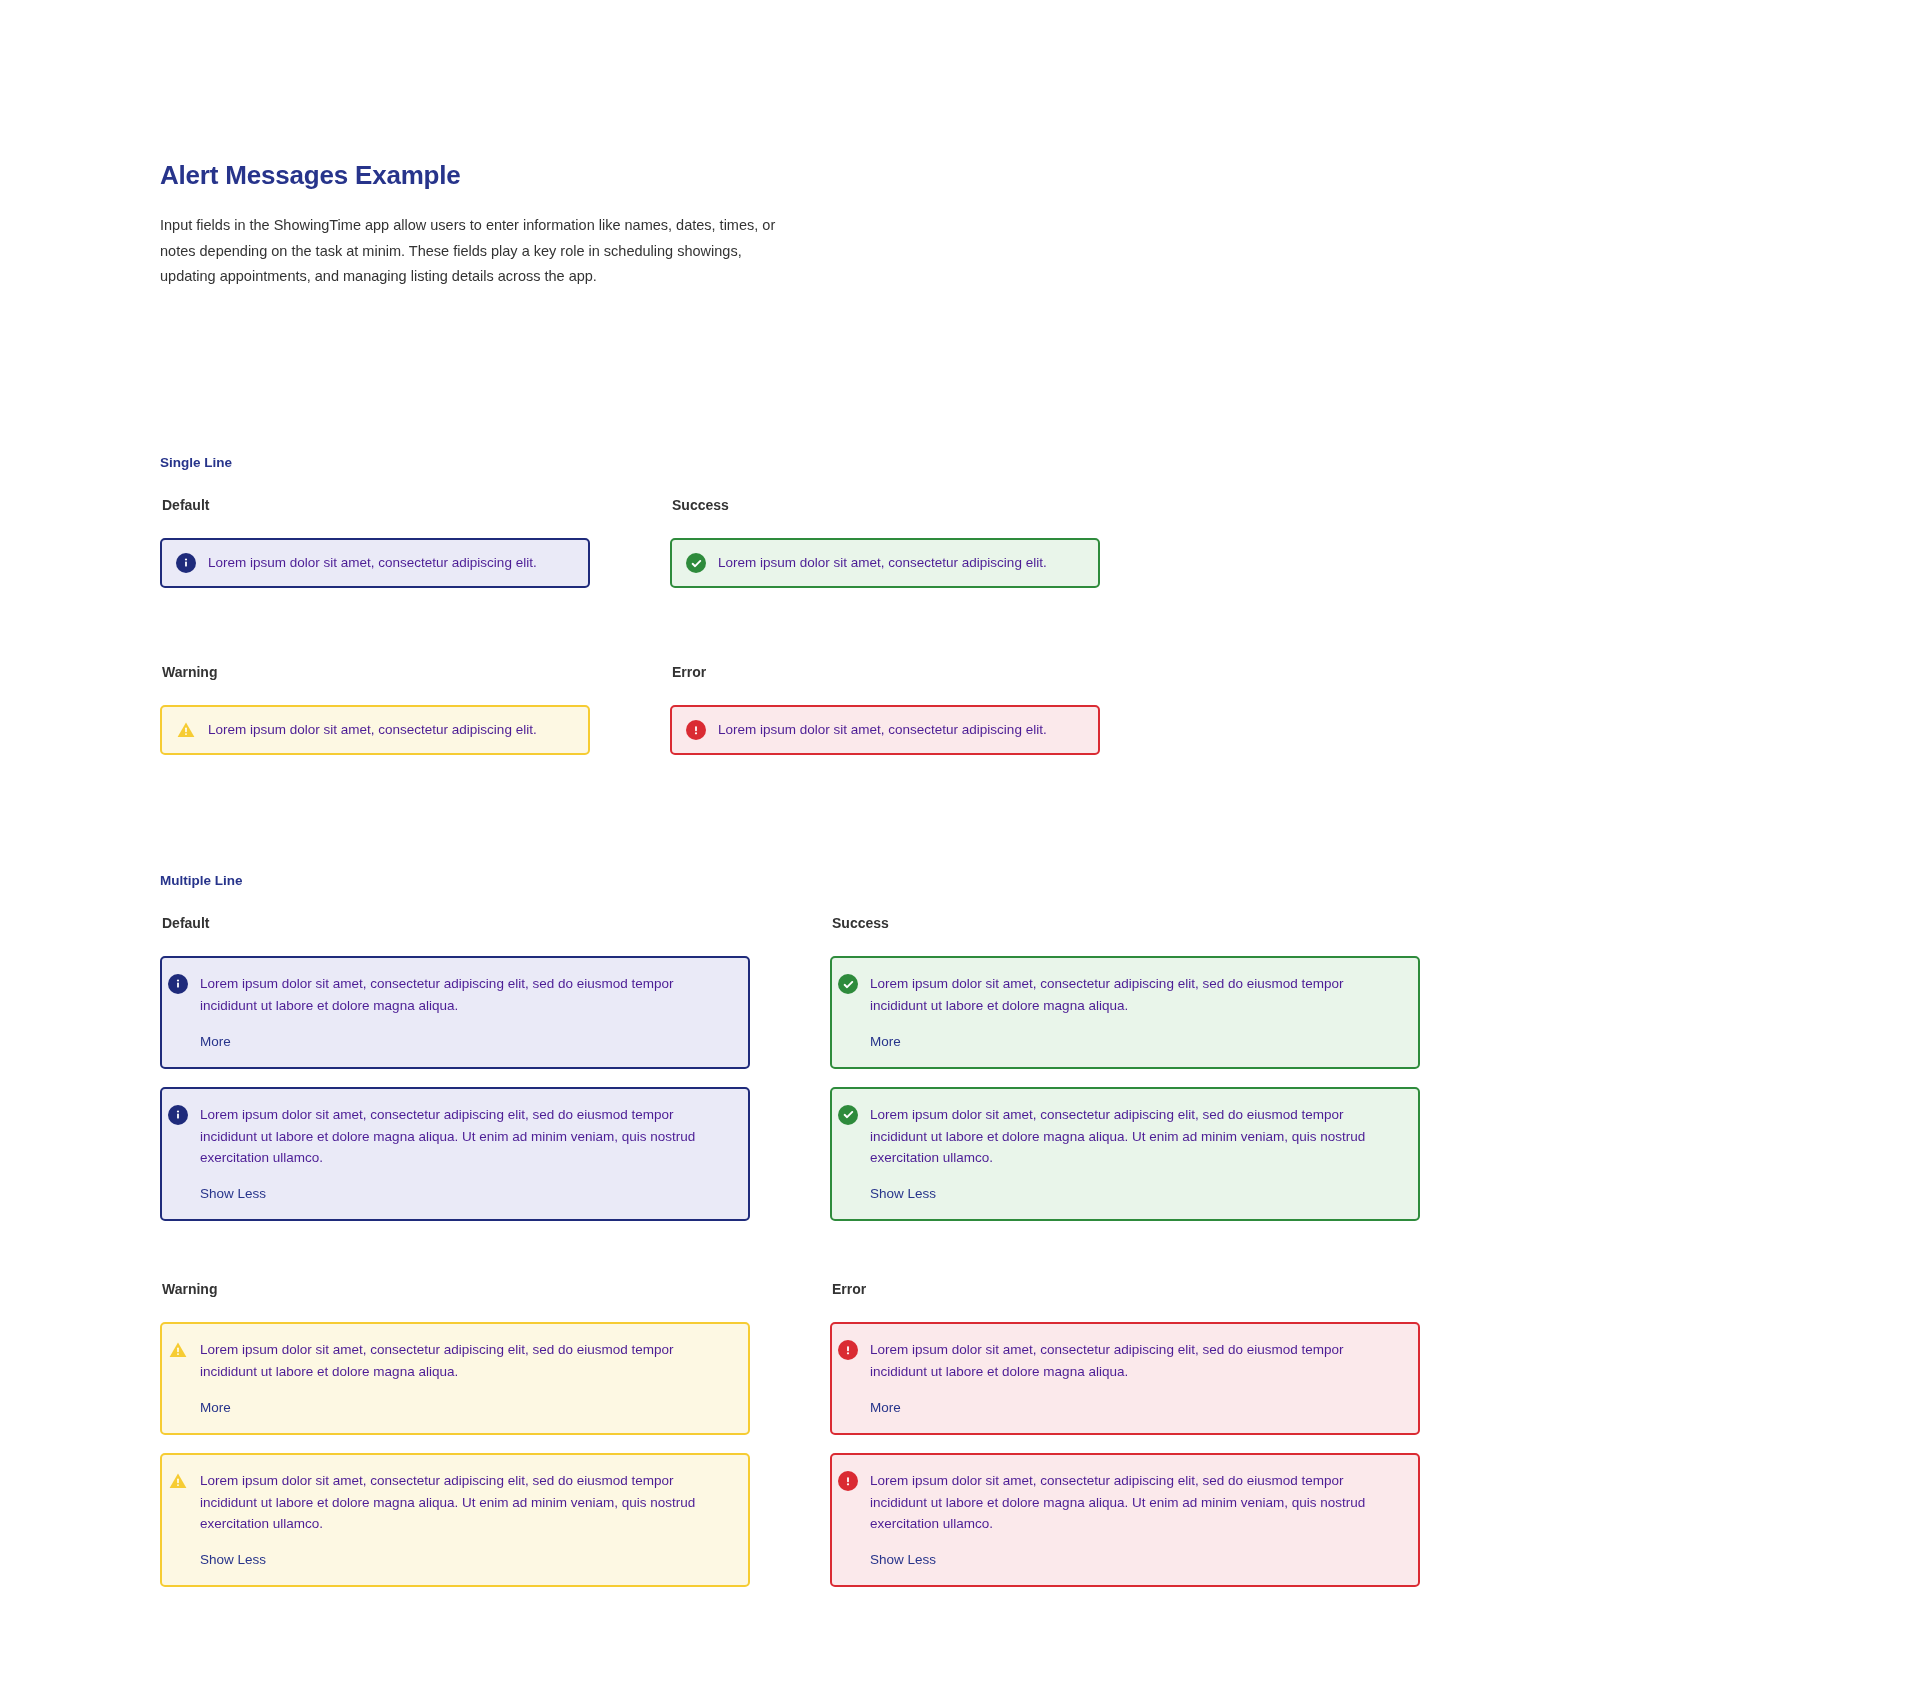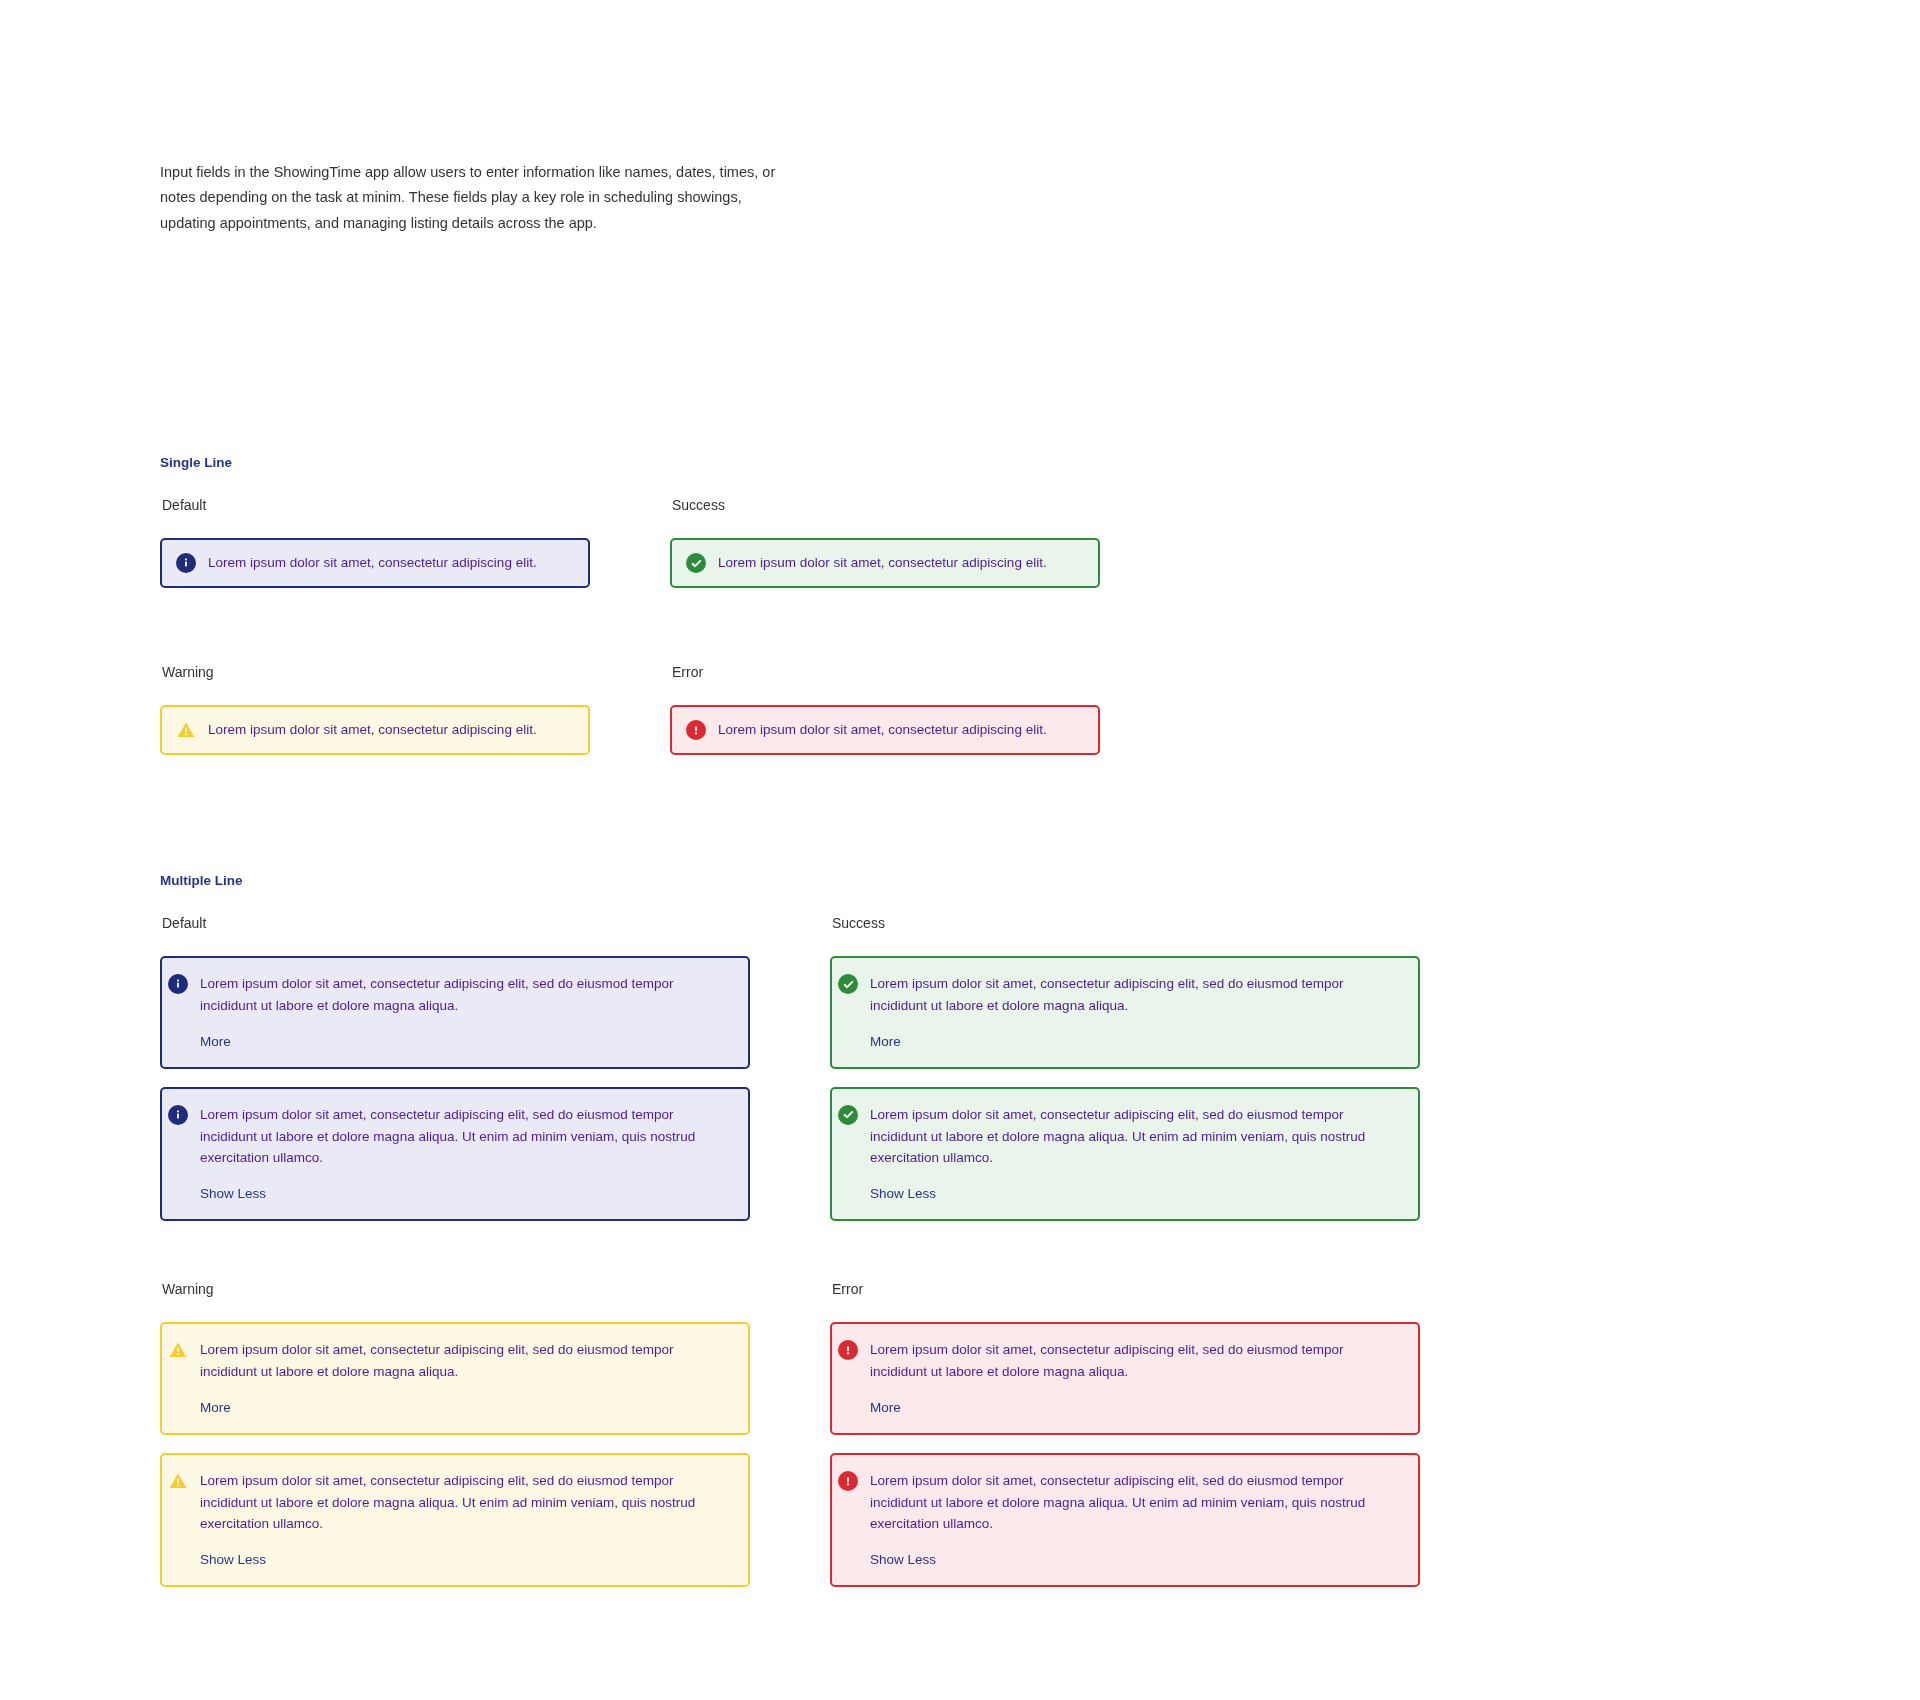--- a/index.html
+++ b/index.html
@@ -46,20 +46,21 @@
 
   .grid { position: relative; }
 
   .cell { position: absolute; }
 
   .cell-label {
     font-size: 14px;
     color: #333333;
     margin: 0 0 26px 2px;
     line-height: 1;
+    font-weight: bold;
   }
 
   
   .alert {
     display: flex;
     align-items: flex-start;
     gap: 12px;
     border-width: 2px;
     border-style: solid;
     border-radius: 5px;
@@ -123,20 +124,21 @@
   .w-multi  { width: 590px; }
 
   .stack-gap { height: 18px; }
 </style>
 </head>
 <body>
 
 <div class="page">
 
   <div class="intro">
+    <h1 class="page-title">Alert Messages Example</h1>
     <p class="page-desc">Input fields in the ShowingTime app allow users to enter information like names, dates, times, or notes depending on the task at minim. These fields play a key role in scheduling showings, updating appointments, and managing listing details across the app.</p>
   </div>
 
   <div class="section section-single">
     <h2 class="section-title">Single Line</h2>
 
     <div class="grid" style="width:1120px;height:230px;">
 
       <div class="cell" style="left:0px;top:0px;">
         <div class="cell-label">Default</div>

